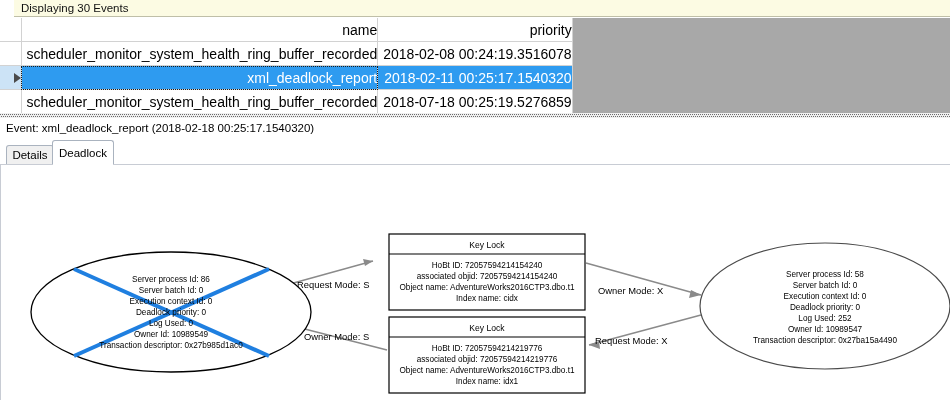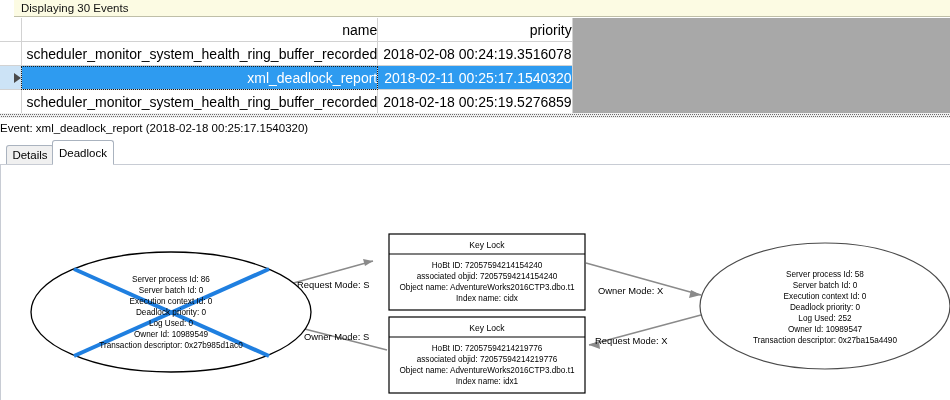--- a/index.html
+++ b/index.html
@@ -105,20 +105,21 @@
       #f0f0f0;
   }
 
   
   .event-title {
     position: absolute;
     left: 0; top: 118px;
     width: 950px; height: 19px;
     display: flex;
     align-items: center;
+    padding-left: 6px;
     box-sizing: border-box;
     font-size: 11.5px;
     color: #000;
     background: #ffffff;
   }
 
   
   .tabstrip {
     position: absolute;
     left: 0; top: 139px;
@@ -228,21 +229,21 @@
         <tr class="selected">
           <td class="sel-cell">
             <span class="row-arrow"></span>
           </td>
           <td class="data-cell first-data">xml_deadlock_report</td>
           <td class="data-cell">2018-02-11 00:25:17.1540320</td>
         </tr>
         <tr>
           <td class="sel-cell"></td>
           <td class="data-cell first-data">scheduler_monitor_system_health_ring_buffer_recorded</td>
-          <td class="data-cell">2018-02-18 00:25:19.5276859</td>
+          <td class="data-cell">2018-07-18 00:25:19.5276859</td>
         </tr>
       </tbody>
     </table>
   </div>
 
   <div class="splitter"></div>
 
   <div class="event-title">
     <span>Event: xml_deadlock_report (2018-02-18 00:25:17.1540320)</span>
   </div>

